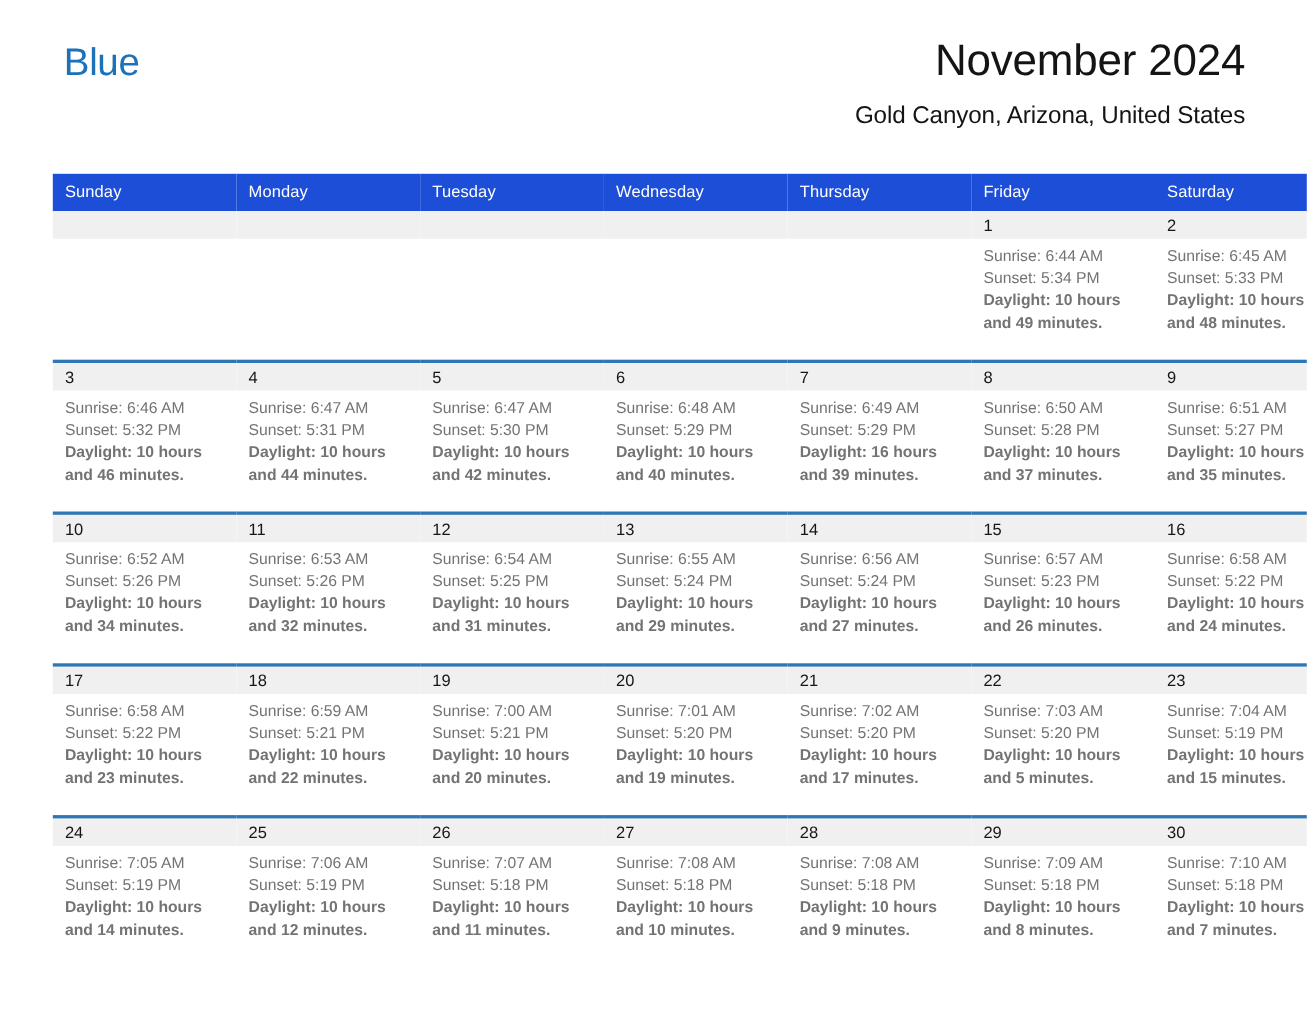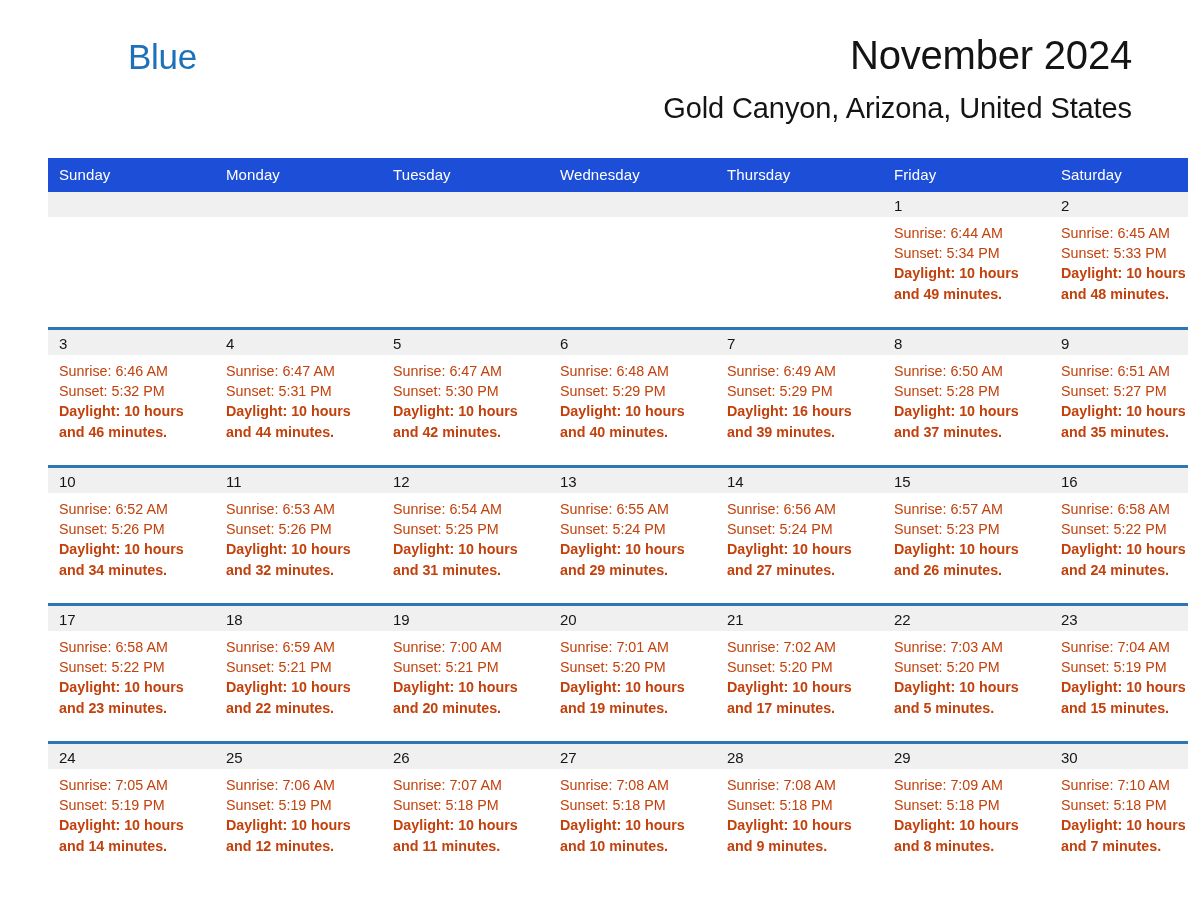--- a/index.html
+++ b/index.html
@@ -44,39 +44,38 @@
   }
   .logo-tri {
     display: inline-block;
     vertical-align: top;
     margin-left: 1px;
   }
   .logo-row2 {
     font-size: 35px;
     color: #1d71b8;
     margin-top: -7px;
-    margin-left: 70px;
     font-weight: 400;
     letter-spacing: -0.3px;
   }
   .title-block {
     position: absolute;
     right: 8px;
     top: 34px;
     text-align: right;
   }
   .month-title {
     font-size: 40px;
     font-weight: 400;
     color: #141414;
     line-height: 1.06;
     letter-spacing: -0.2px;
   }
   .location-title {
-    font-size: 29px;
+    font-size: 22px;
     font-weight: 400;
     color: #141414;
     margin-top: 16px;
     letter-spacing: -0.1px;
   }
 
   
   .calendar {
     position: absolute;
     left: 48px;
@@ -118,21 +117,21 @@
     color: #161616;
     line-height: 1.3;
   }
   td.daycell.empty .datestrip {
     background: #f0f0f0;
   }
   .detail {
     padding: 6px 8px 0 11px;
     font-size: 14.3px;
     line-height: 20.2px;
-    color: #c2410c;
+    color: #737373;
   }
   .detail div {
     white-space: nowrap;
   }
   .detail .dl-wrap {
     white-space: normal;
     font-weight: bold;
   }
 </style>
 </head>

